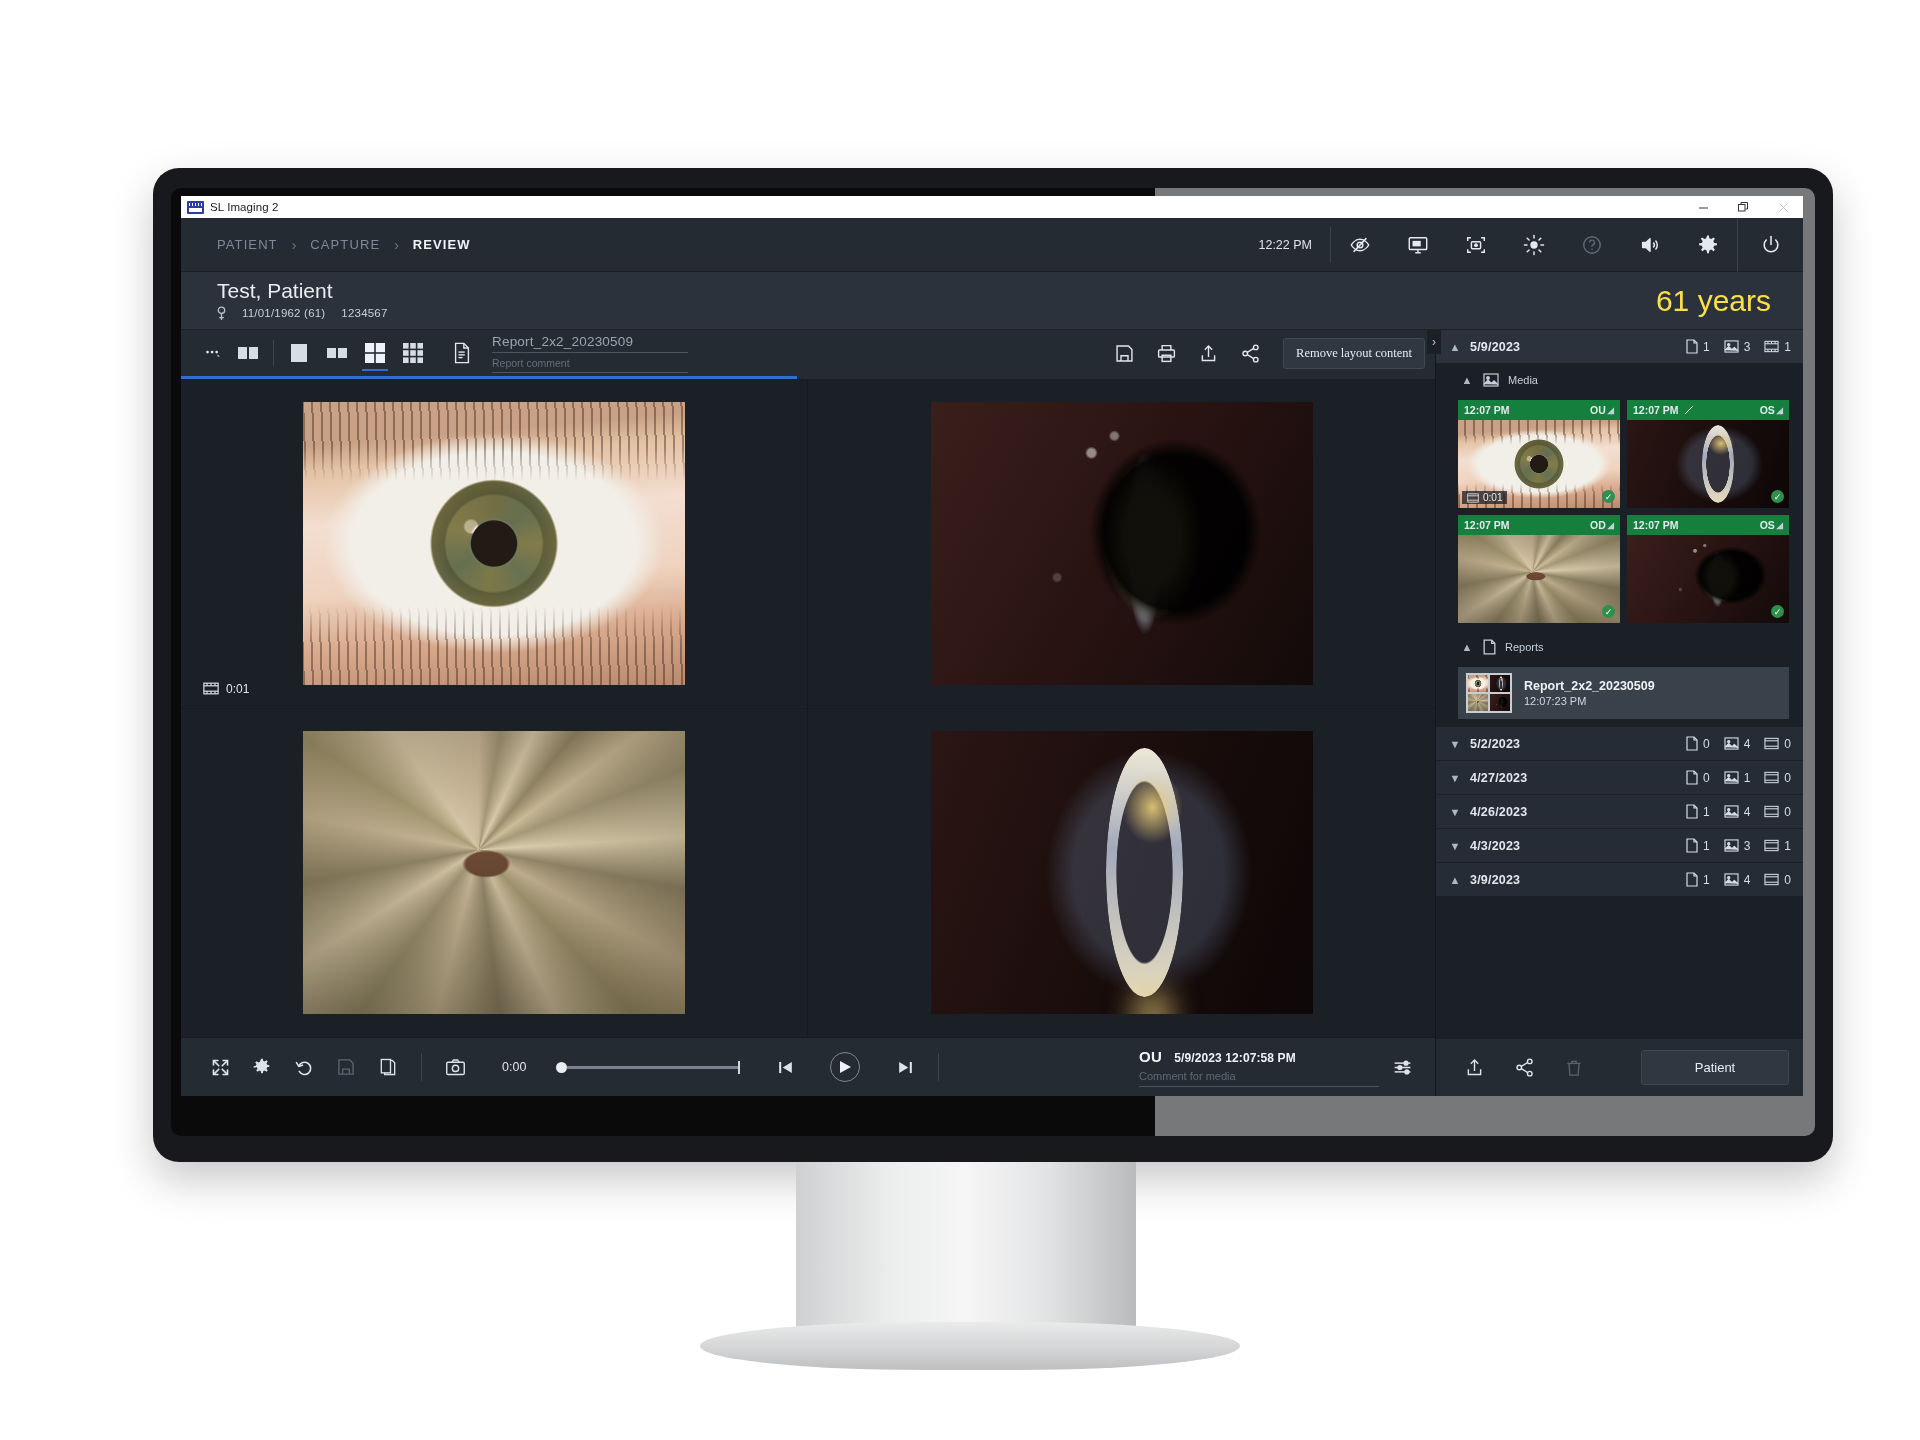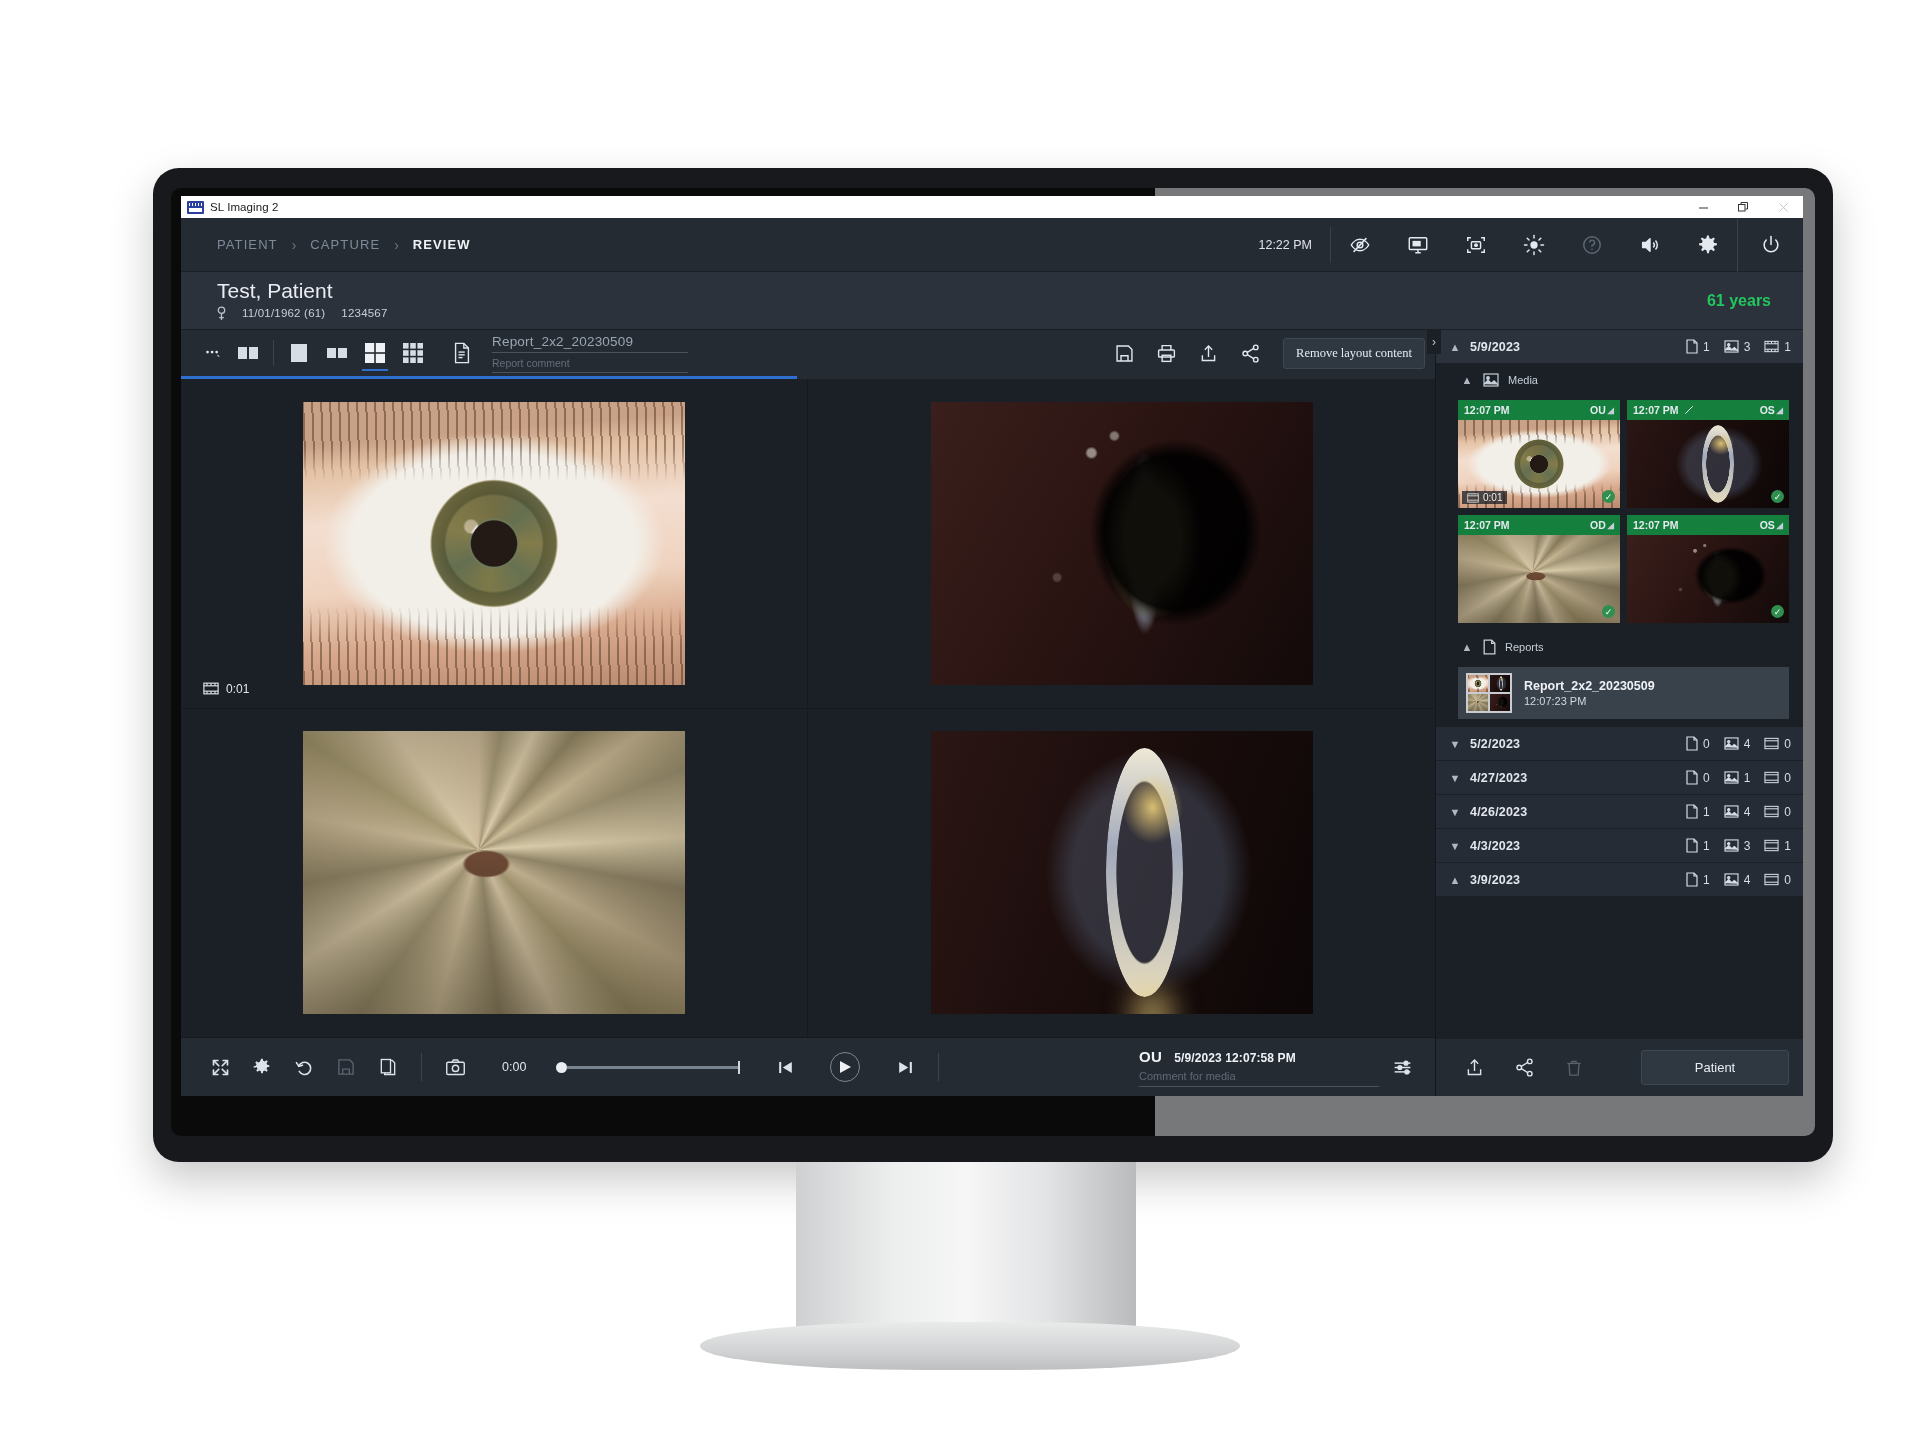--- a/index.html
+++ b/index.html
@@ -90,21 +90,21 @@
 
   
   .patientbar {
     height: 58px; background: #2b323b; display: flex; align-items: center;
     padding: 0 32px 0 36px; border-bottom: 1px solid #1b2027;
   }
   .pt-name { font-size: 21px; color: #e9edf2; font-weight: 400; line-height: 1.05; }
   .pt-meta { display: flex; align-items: center; gap: 16px; margin-top: 3px; text-align: center; }
   .pt-sex { color: #b8c1cc; font-size: 11px; }
   .pt-dob, .pt-id { color: #c6cfd9; font-size: 11.5px; letter-spacing: .2px; }
-  .pt-age { margin-left: auto; font-size: 16px; color: #22c55e; font-weight: 700; }
+  .pt-age { margin-left: auto; font-size: 30px; color: #fde047; font-weight: 400; }
 
   
   .body { display: flex; height: 766px; background: #1b2027; }
   .viewer { width: 1254px; display: flex; flex-direction: column; background: #1b2027; }
 
   
   .vtoolbar {
     height: 46px; background: #252b33; display: flex; align-items: center;
     padding: 0 10px 0 14px; position: relative;
   }

